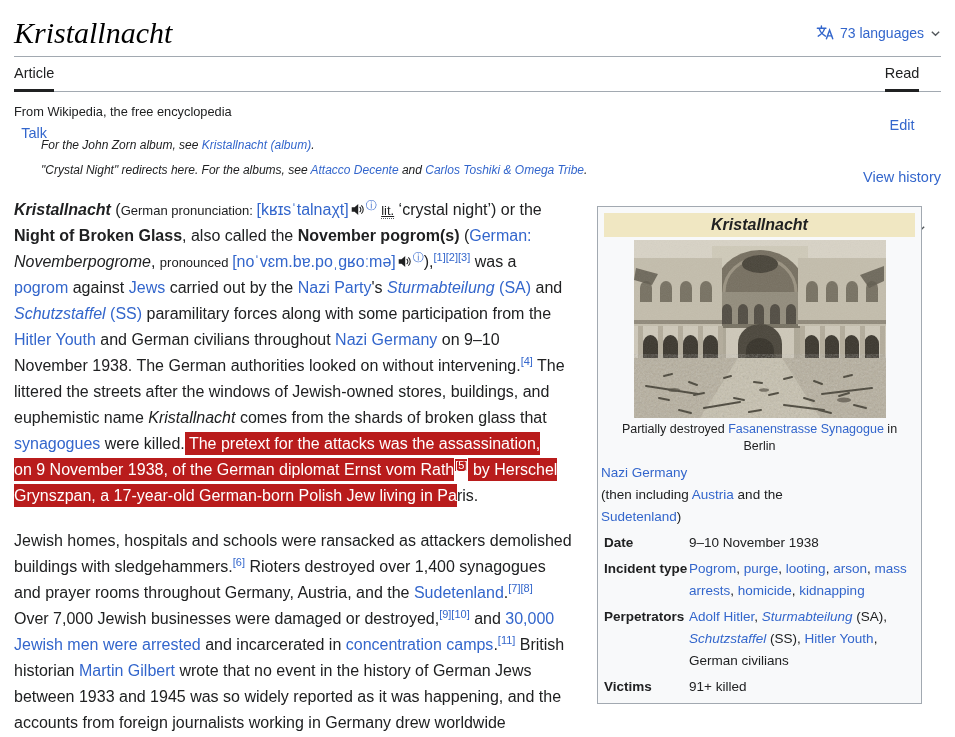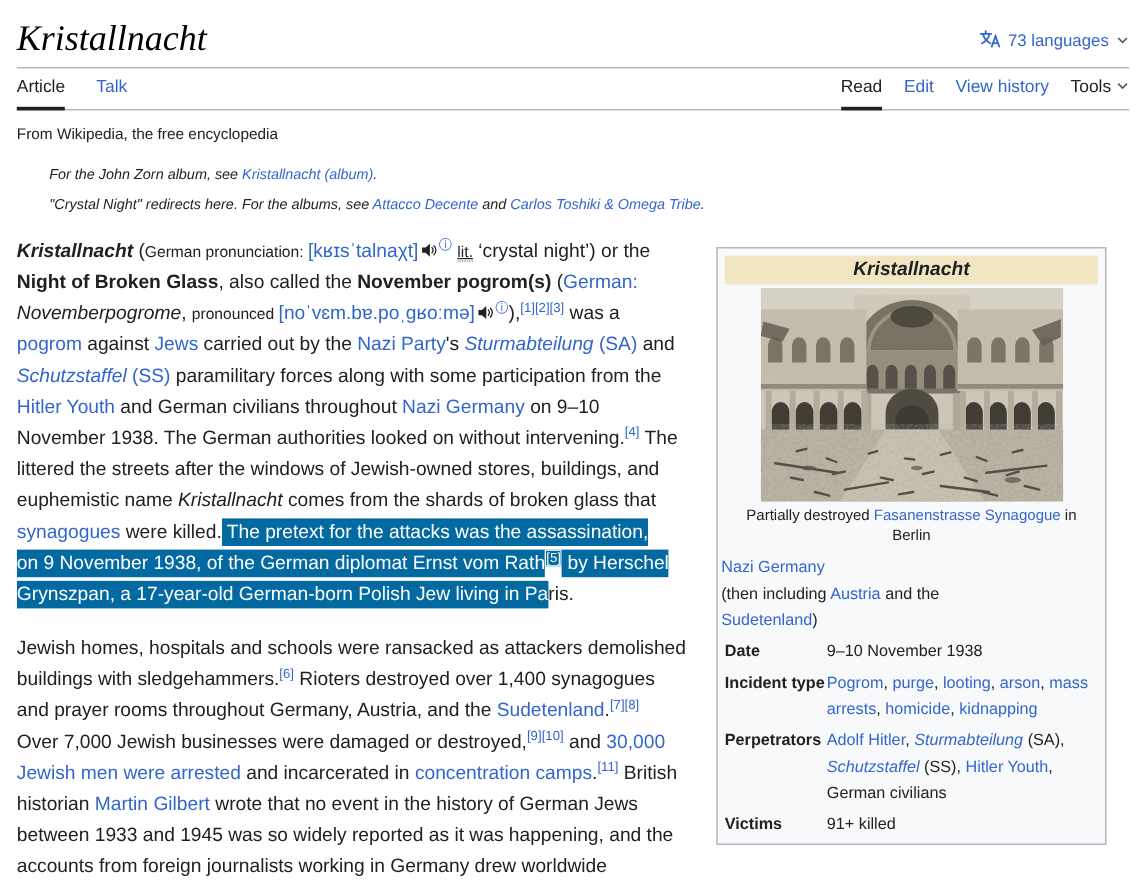--- a/index.html
+++ b/index.html
@@ -8,21 +8,21 @@
   .page { position:relative; width:955px; height:553px; padding:0 14px; }
 
   
   .title-row { display:flex; justify-content:space-between; align-items:flex-start;
                padding-top:16px; border-bottom:1px solid #a2a9b1; height:57px; }
   h1.page-title { font-family:"Liberation Serif","DejaVu Serif",serif; font-style:italic;
                   font-weight:400; font-size:30px; line-height:34px; color:#000; }
   .lang-btn { display:flex; align-items:center; gap:6px; margin-top:8px; cursor:pointer; }
   .lang-btn .lbl { color:#36c; font-size:14px; font-weight:normal; }
   .tab-row { display:flex; justify-content:space-between; border-bottom:1px solid #a2a9b1; height:35px; }
-  .tabs { display:flex; align-items:center; gap:26px; }
+  .tabs { display:flex; align-items:center; gap:26px;flex-direction:column; }
   .tabs.right { gap:18px; }
   .tab { font-size:14.5px; padding:8px 0 10px; color:#36c; cursor:pointer; position:relative; }
   .tab.plain { color:#202122; }
   .tab.active { color:#202122; }
   .tab.active::after { content:""; position:absolute; left:0; right:0; bottom:-1px; height:3px; background:#202122; }
   .tab .chev { margin-left:4px; }
   .tagline { font-size:12.8px; margin-top:12px; }
 
   
   .hatnotes { margin:14px 0 0 27px; }
@@ -31,21 +31,21 @@
   
   .article { margin-top:14px; width:575px; overflow:hidden; }
   .para { margin-bottom:19px; }
   .tl { font-size:16px; line-height:26px; height:26px; white-space:pre; }
   .lnk { color:#36c; cursor:pointer; }
   .b { font-weight:bold; }
   .i { font-style:italic; }
   .sm { font-size:13px; }
   .sup { font-size:11px; vertical-align:super; line-height:0; }
   .dot { border-bottom:1px dotted #54595d;text-decoration:underline; }
-  .hl { background:#0369a1; color:#fff; padding:3px 0; }
+  .hl { background:#b91c1c; color:#fff; padding:3px 0; }
   .hl.sup { padding:0; }
   .box { border:1px solid #fff; padding:0 1px; }
   .icon.speaker-icon { display:inline-block; width:15px; height:13px; margin:0 1px; vertical-align:-1px; }
 
   
   .infobox { position:absolute; left:597px; top:206px; width:325px;
              background:#f8f9fa; border:1px solid #a2a9b1; padding:3px; font-size:13.5px; }
   .ib-title { margin:3px; padding:3px 0; text-align:center; font-weight:bold; font-style:italic;
               font-size:16px; background:#f0e7c2; }
   .ib-img { display:block; margin:2px auto 0; width:252px; height:178px; cursor:pointer; }

